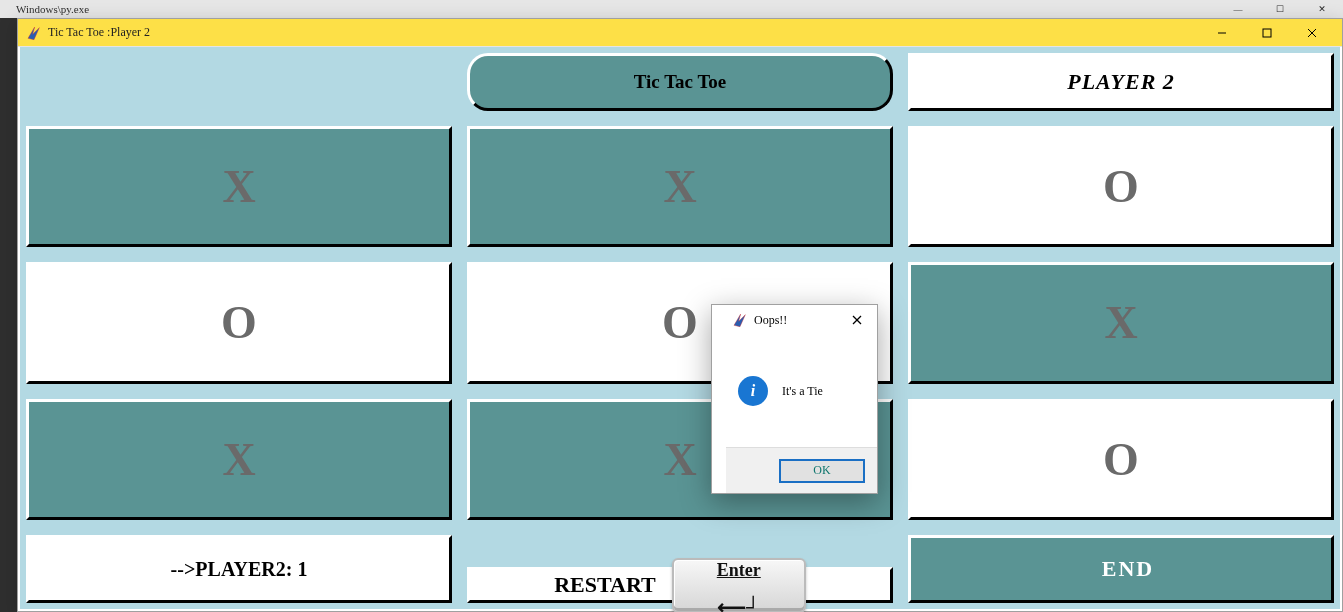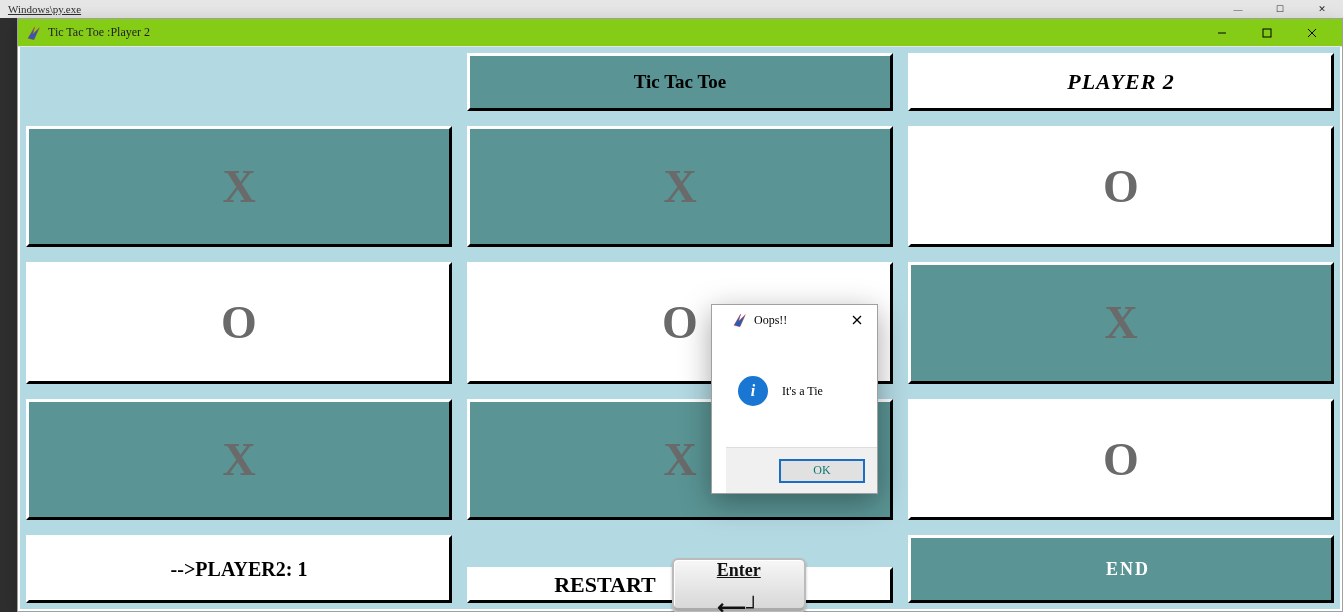--- a/index.html
+++ b/index.html
@@ -12,34 +12,33 @@
     --win-titlebar:#eef3f8;
   }
   *{box-sizing:border-box;font-family:'Times New Roman',Times,serif;}
   body{
     margin:0;padding:0;width:1343px;height:612px;overflow:hidden;
     background:#c7c7c7;
   }
   .parent-titlebar{
     height:18px;background:#e6e6e6;color:#2f2f2f;font:caption;
     font-family:'Segoe UI',Arial,sans-serif;font-size:11px;
-    padding-left:8px;display:flex;align-items:center;
+    padding-left:16px;display:flex;align-items:center;
     position:relative;
-    text-decoration:underline;
   }
   .parent-controls{position:absolute;right:0;top:0;display:flex;height:18px;font-family:Arial;color:#2a2a2a;}
   .parent-controls div{width:42px;text-align:center;font-size:9px;line-height:18px;}
 
   .main-window{
     position:absolute;left:17px;top:18px;width:1326px;height:594px;
     background:#fff;border:1px solid #a0a0a0;
     box-shadow:0 4px 18px rgba(0,0,0,.2);
   }
   .titlebar{
-    height:28px;background:#84cc16;display:flex;align-items:center;
+    height:28px;background:#fde047;display:flex;align-items:center;
     padding:0 8px;border-bottom:1px solid #e5e5e5;
     font-family:'Segoe UI',Arial,sans-serif;font-size:12px;color:#222;
   }
   .feather-icon{width:16px;height:16px;margin-right:6px;flex:none;}
   .win-controls{margin-left:auto;display:flex;height:28px;}
   .win-controls div{width:45px;display:flex;align-items:center;justify-content:center;color:#000;}
   .win-controls svg{width:10px;height:10px;}
   .game-surface{
     position:absolute;left:2px;right:2px;top:28px;bottom:2px;
     background:var(--light-blue);
@@ -55,29 +54,29 @@
   .raised{
     border:3px solid;
     border-top-color:#fff;border-left-color:#fff;
     border-bottom-color:#000;border-right-color:#000;
     display:flex;align-items:center;justify-content:center;
     font-weight:bold;
   }
   .flat{border:3px solid transparent;display:flex;align-items:center;justify-content:center;font-weight:bold;}
   .bg-teal{background:var(--teal);}
   .bg-white{background:#fff;}
-  .title-btn{font-size:19px;color:#000;}
+  .title-btn{font-size:19px;color:#000;border-radius:21px;}
   .player-ind{font-size:22px;letter-spacing:1px;color:#000;font-style:italic;}
   .cell{font-size:46px;color:var(--grey-text);font-weight:bold;}
   .score{
     font-size:20px;color:#000;font-weight:bold;flex-direction:column;
     line-height:1.1;
   }
   .restart{font-size:22px;color:#000;gap:16px;margin-top:32px;}
-  .end-btn{color:#fff;font-size:18px;letter-spacing:2px;padding-left:14px;}
+  .end-btn{color:#fff;font-size:22px;letter-spacing:2px;padding-left:14px;}
   .enter-key{
     width:134px;height:55px;background:linear-gradient(#f7f7f7,#d6d6d6);
     border:2px solid #bbb;border-radius:6px;
     box-shadow:inset 0 -3px 0 #aaa,inset 1px 1px 0 #fff,0 2px 3px rgba(0,0,0,.25);
     display:flex;flex-direction:column;align-items:center;justify-content:space-between;
     font-family:'Segoe UI',Arial,sans-serif;font-size:18px;color:#111;
     position:relative;
   }
   .enter-key .arrow{font-size:20px;line-height:8px;margin-top:-2px;}
 

